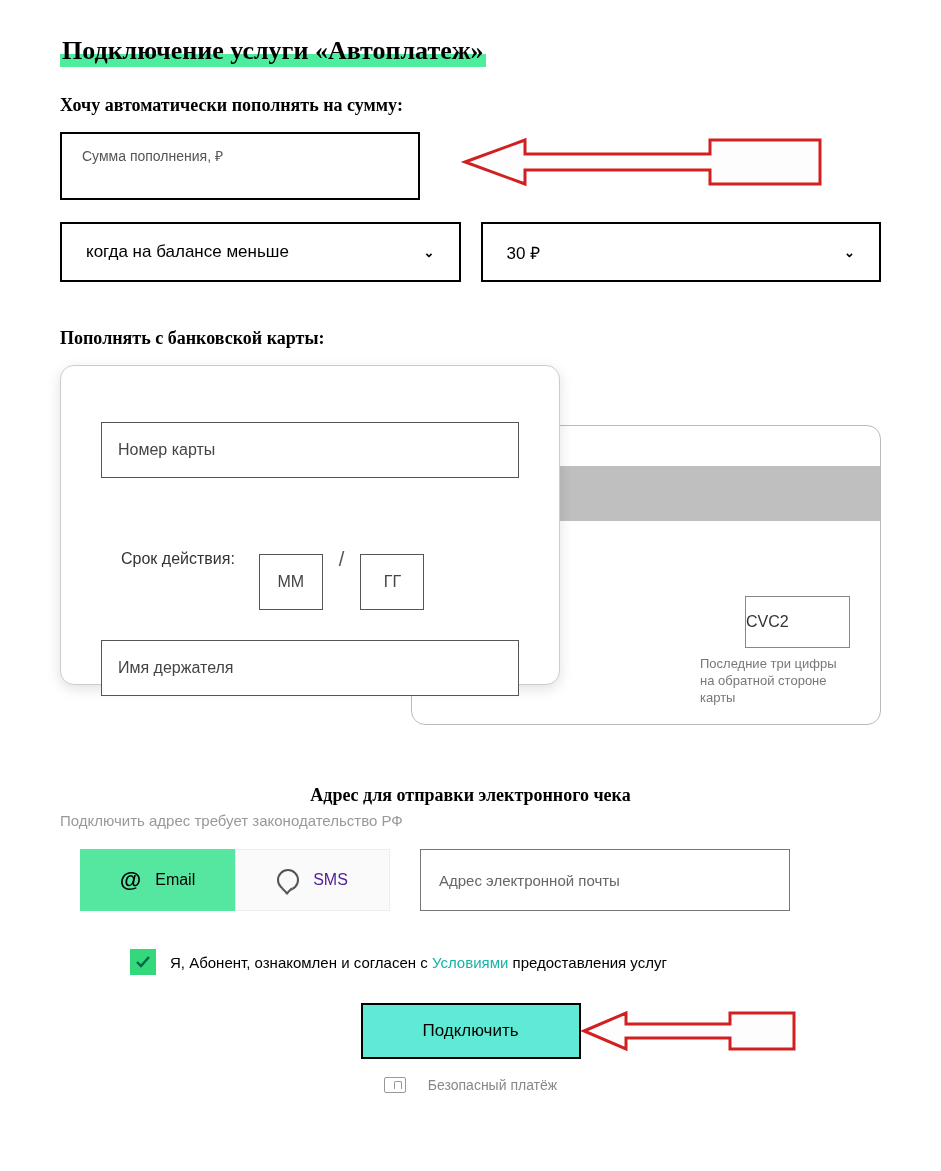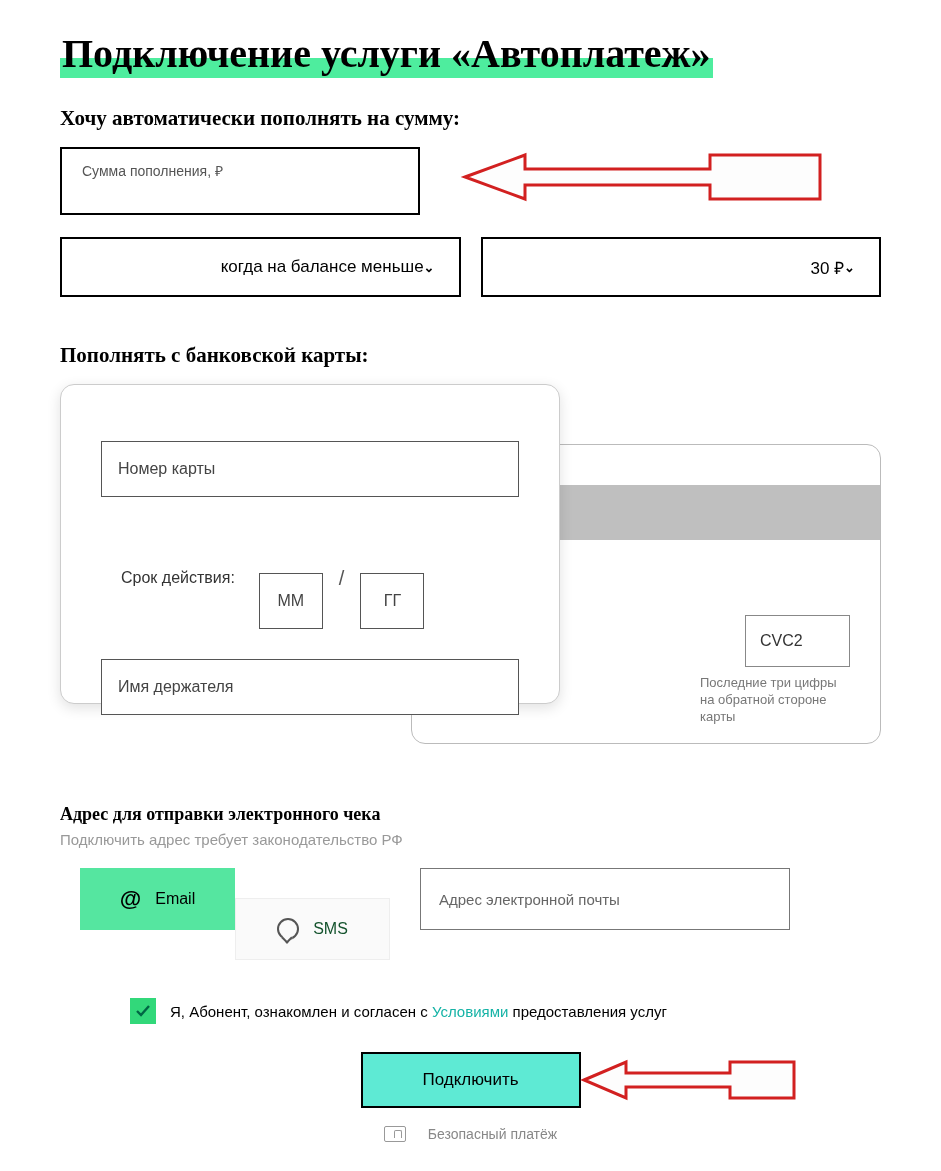--- a/index.html
+++ b/index.html
@@ -5,30 +5,30 @@
   * { box-sizing: border-box; margin: 0; padding: 0; }
   body {
     font-family: Georgia, 'Times New Roman', serif;
     background: #fff;
     width: 941px;
     padding: 30px 60px;
     color: #000;
   }
 
   .title {
-    font-size: 40px;
+    font-size: 26px;
     font-weight: bold;
     display: inline;
     background: linear-gradient(to top, #4eed9e 0%, #4eed9e 42%, transparent 42%);
     padding: 0 2px 2px 2px;
     line-height: 1.2;
   }
 
   .section-label {
-    font-size: 21px;
+    font-size: 18px;
     font-weight: bold;
     margin-top: 28px;
     margin-bottom: 16px;
   }
 
   .row { display: flex; gap: 20px; }
 
   .input-box {
     border: 2px solid #000;
     height: 68px;
@@ -41,21 +41,21 @@
     background: #fff;
   }
   .input-box.small-label { font-size: 14px; color:#555; align-items:flex-start; padding-top:12px;}
   .input-box.full { width: 360px; }
 
   .dropdown {
     border: 2.5px solid #000;
     height: 60px;
     display: flex;
     align-items: center;
-    justify-content: flex-end;
+    justify-content: space-between;
     padding: 0 24px;
     font-size: 17px;
     font-family: Arial, sans-serif;
     flex: 1;
     cursor: pointer;
   }
   .chev { font-size: 13px; font-weight:bold; }
 
   
   .card-wrap { position: relative; height: 380px; margin-top: 10px;}
@@ -70,21 +70,21 @@
   .card-back .stripe {
     background: #bfbfbf;
     height: 55px;
     margin-top: 40px;
   }
   .card-back .cvc-box {
     position: absolute;
     right: 30px; top: 170px;
     border: 1.5px solid #888;
     width: 105px; height: 52px;
-    display:flex;align-items:center;padding-left:14px;
+    display:flex;align-items:center;padding-left:0;
     font-family: Arial,sans-serif; font-size:16px; color:#333;
   }
   .card-back .cvc-hint {
     position:absolute; right:30px; top:230px; width:150px;
     font-family: Arial,sans-serif; font-size:13px; color:#777; line-height:1.3;
   }
 
   .card-front {
     position: absolute;
     left: 0; top: 0;
@@ -107,34 +107,34 @@
   .expiry-row { display:flex; align-items:center; gap:16px; padding-left:20px;}
   .expiry-label { font-family: Arial,sans-serif; font-size:16px; color:#333; margin-right:8px;}
   .expiry-box {
     border:1.5px solid #555; width:64px; height:56px;
     display:flex;align-items:center;justify-content:center;
     font-family: Arial,sans-serif; font-size:16px; color:#444;margin-top:46px;
   }
   .slash { font-size:20px; color:#555; font-family:Arial,sans-serif;}
 
   
-  .receipt-heading { font-size:18px; font-weight:bold; margin-top:40px;}
+  .receipt-heading { font-size:18px; font-weight:bold; margin-top:40px;text-align:center;}
   .receipt-sub { font-family: Arial,sans-serif; font-size:15px; color:#999; margin-top:6px; margin-bottom:20px;}
 
   .receipt-row { display:flex; gap:30px; align-items:stretch; padding-left:20px;}
   .tabs { display:flex; }
   .tab {
     width: 155px; height: 62px;
     display:flex; align-items:center; justify-content:center; gap:14px;
     font-family: Arial,sans-serif; font-size:16px;
     border:1px solid transparent;
     cursor:pointer;
   }
   .tab.active { background:#55e6a0; color:#000; }
-  .tab.inactive { background:#fafafa; color:#14532d; border-color:#eee;margin-top:30px;}
+  .tab.inactive { background:#fafafa; color:#4c1d95; border-color:#eee;}
   .tab .ico { font-size:22px; font-weight:bold;}
   .speech { width:22px;height:22px;border:2px solid #555;border-radius:50%; position:relative;}
   .speech:after{content:"";position:absolute;width:6px;height:6px;border-right:2px solid #555;border-bottom:2px solid #555;bottom:-4px;left:4px;transform:rotate(45deg);background:#fafafa;}
 
   .email-input {
     flex:1; max-width:370px;
     border:1.5px solid #777; height:62px;
     display:flex;align-items:center;padding:0 18px;
     font-family: Arial,sans-serif; font-size:15px; color:#666;text-align:center;
   }

